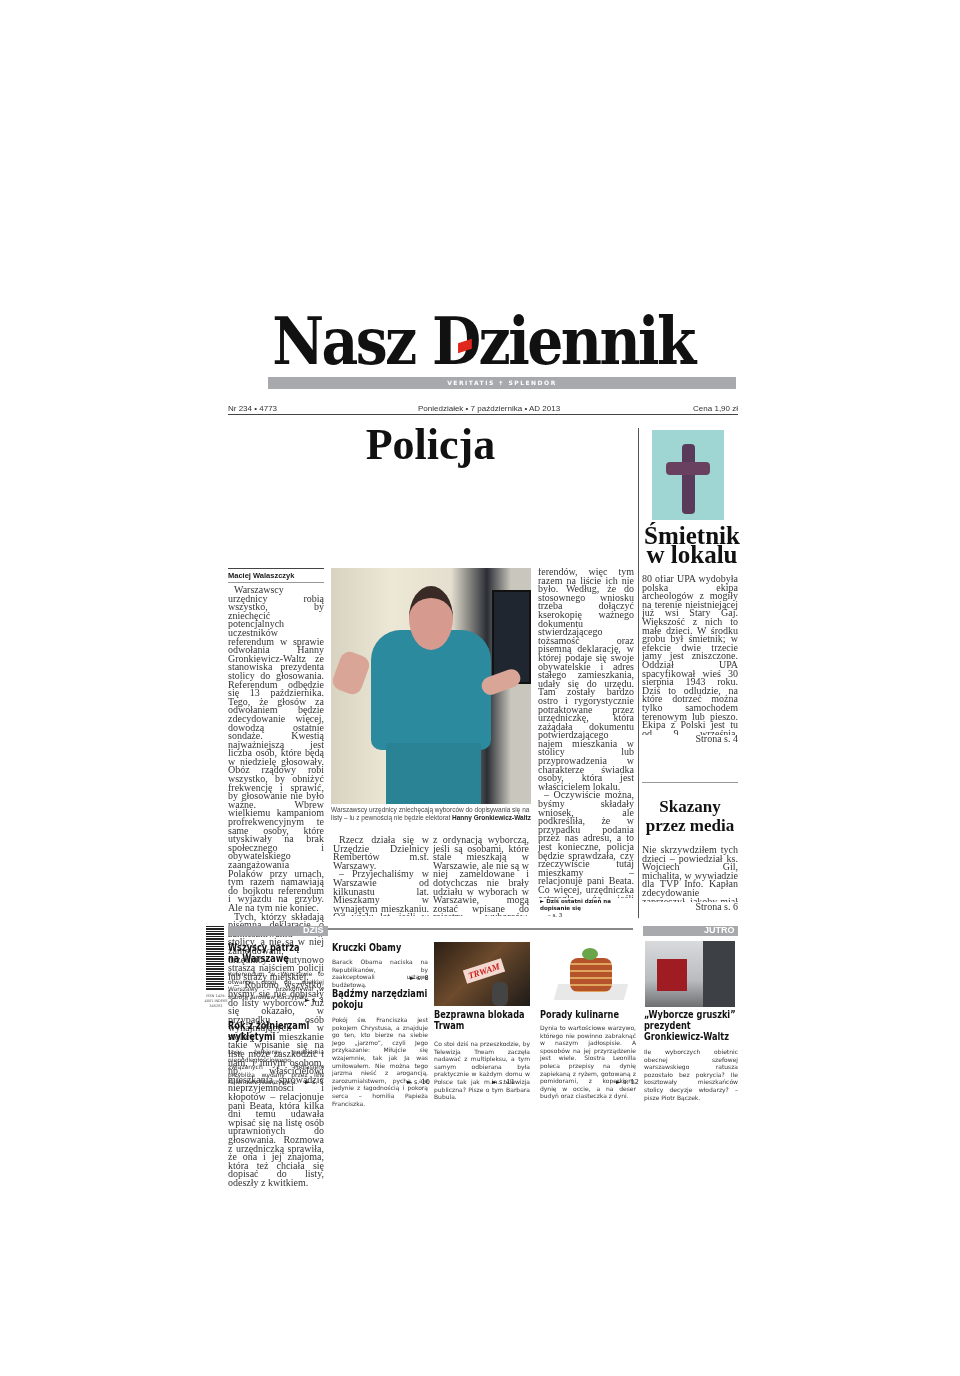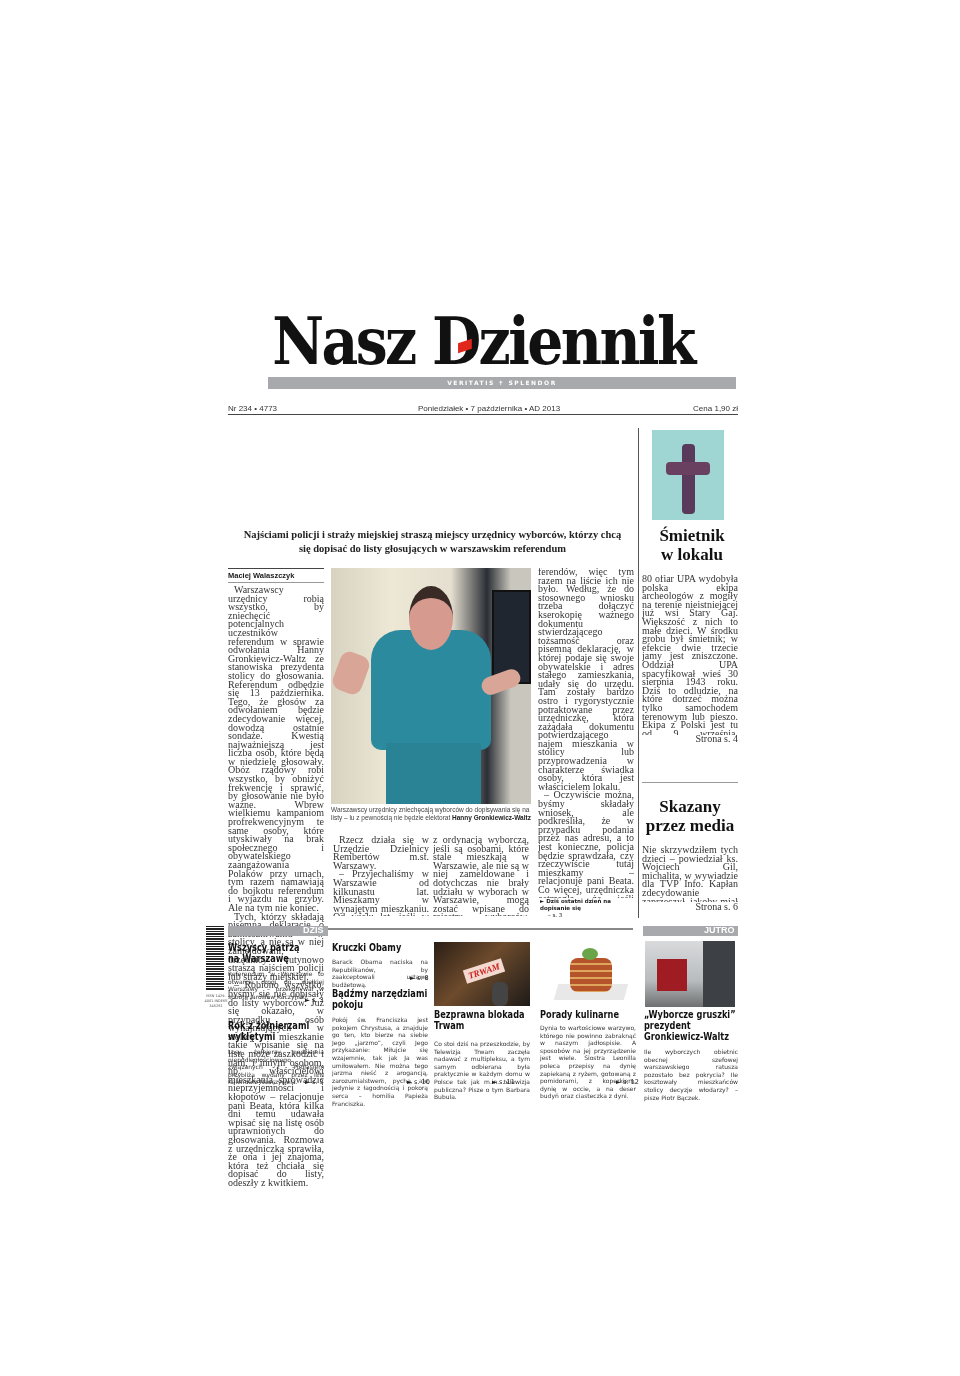--- a/index.html
+++ b/index.html
@@ -71,22 +71,22 @@
     <div class="motto">VERITATIS ✝ SPLENDOR</div>
   </div>
   <div class="infoline">
     <span class="left">Nr 234 • 4773</span>
     <span class="mid">Poniedziałek • 7 października • AD 2013</span>
     <span class="right">Cena 1,90 zł</span>
   </div>
   <div class="rule" style="left:228px; top:414px; width:510px;"></div>
 
   <div class="headline">
-  </div>
-  <div class="deck">Najściami policji i straży miejskiej straszą miejscy urzędnicy wyborców, którzy chcą się dopisać do listy głosujących w warszawskim referendum</div>
+    <div>Policja</div>
+  </div>
 
   <div class="byline">Maciej Walaszczyk</div>
 
   <div class="col body-text" style="left:228px; top:586px; width:96px;">
     <p>Warszawscy urzędnicy robią wszystko, by zniechęcić potencjalnych uczestników referendum w sprawie odwołania Hanny Gronkiewicz-Waltz ze stanowiska prezydenta stolicy do głosowania. Referendum odbędzie się 13 października. Tego, że głosów za odwołaniem będzie zdecydowanie więcej, dowodzą ostatnie sondaże. Kwestią najważniejszą jest liczba osób, które będą w niedzielę głosowały. Obóz rządowy robi wszystko, by obniżyć frekwencję i sprawić, by głosowanie nie było ważne. Wbrew wielkiemu kampaniom profrekwencyjnym te same osoby, które utyskiwały na brak społecznego i obywatelskiego zaangażowania Polaków przy urnach, tym razem namawiają do bojkotu referendum i wyjazdu na grzyby. Ale na tym nie koniec.</p>
     <p>Tych, którzy składają pisemną deklarację o zamieszkiwaniu w stolicy, a nie są w niej zameldowani, urzędnicy rutynowo straszą najściem policji lub straży miejskiej.</p>
     <p>– Robiono wszystko, byśmy się nie dopisały do listy wyborców. Już się okazało, w przypadku osób wynajmujących w stolicy mieszkanie takie wpisanie się na listę może zaszkodzić i nam, i innym osobom, np. właścicielowi mieszkania, sprowadzić nieprzyjemności i kłopotów – relacjonuje pani Beata, która kilka dni temu udawała wpisać się na listę osób uprawnionych do głosowania. Rozmowa z urzędniczką sprawiła, że ona i jej znajoma, która też chciała się dopisać do listy, odeszły z kwitkiem.</p>
   </div>
 
   <div class="photo-main">
@@ -120,21 +120,21 @@
     <span>► </span><span>Dziś ostatni dzień na dopisanie się</span>
     <div style="font-weight:normal; padding-left:8px;">– s. 3</div>
   </div>
 
   <div class="vdivider" style="left:638px; top:428px; height:490px;"></div>
 
   <div class="cross-photo">
     <div class="cross-v"></div>
     <div class="cross-h"></div>
   </div>
-  <div class="side-title" style="left:644px; top:526px; width:96px; font-size:17px; line-height:19px;">
+  <div class="side-title" style="left:644px; top:526px; width:96px; font-size:25px; line-height:19px;">
     <div>Śmietnik</div>
     <div>w lokalu</div>
   </div>
   <div class="col body-text" style="left:642px; top:575px; width:96px; height:160px; overflow:hidden;">80 ofiar UPA wydobyła polska ekipa archeologów z mogiły na terenie nieistniejącej już wsi Stary Gaj. Większość z nich to małe dzieci. W środku grobu był śmietnik; w efekcie dwie trzecie jamy jest zniszczone. Oddział UPA spacyfikował wieś 30 sierpnia 1943 roku. Dziś to odludzie, na które dotrzeć można tylko samochodem terenowym lub pieszo. Ekipa z Polski jest tu od 9 września. Założono wykop i ściągnięto 30-centymetrową warstwę humusu, wtedy zaczęły pokazywać się pierwsze ludzkie kości. Pod śmietnikiem archeolodzy natrafili się na kilka szkieletów w układzie anatomicznym. Reszta szczątków była bardzo zniszczona. Z ich obserwacji i analizy przedmiotów wywnioskowano, że ofiar nie zastrzelono w miejscu pochówku, czyli rowie śmierci.</div>
   <div class="col body-text" style="left:642px; top:735px; width:96px; text-align:right;">Strona s. 4</div>
   <div class="rule" style="left:642px; top:782px; width:96px; background:#999;"></div>
 
   <div class="side-title" style="left:642px; top:797px; width:96px; font-size:17px; line-height:19px;">
     <div>Skazany</div>
     <div>przez media</div>

